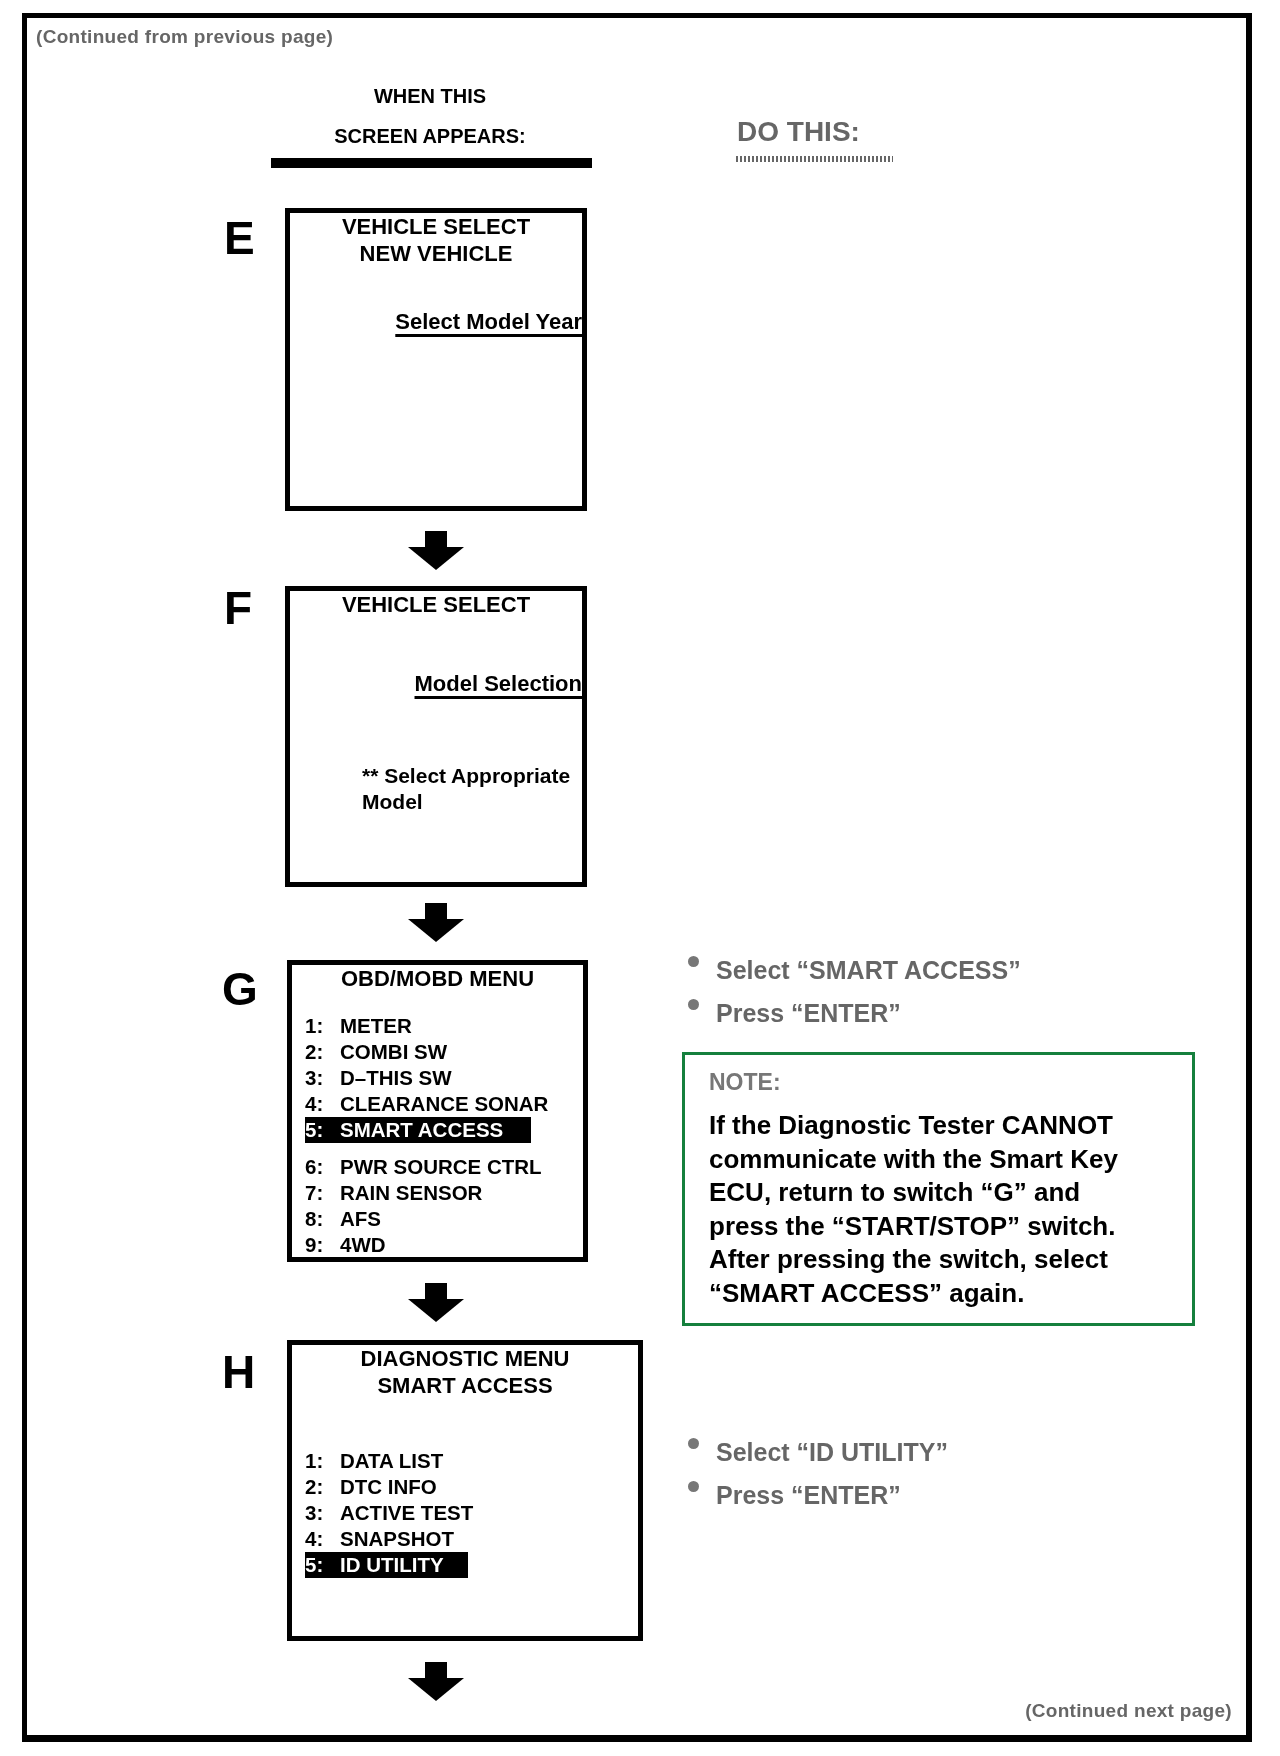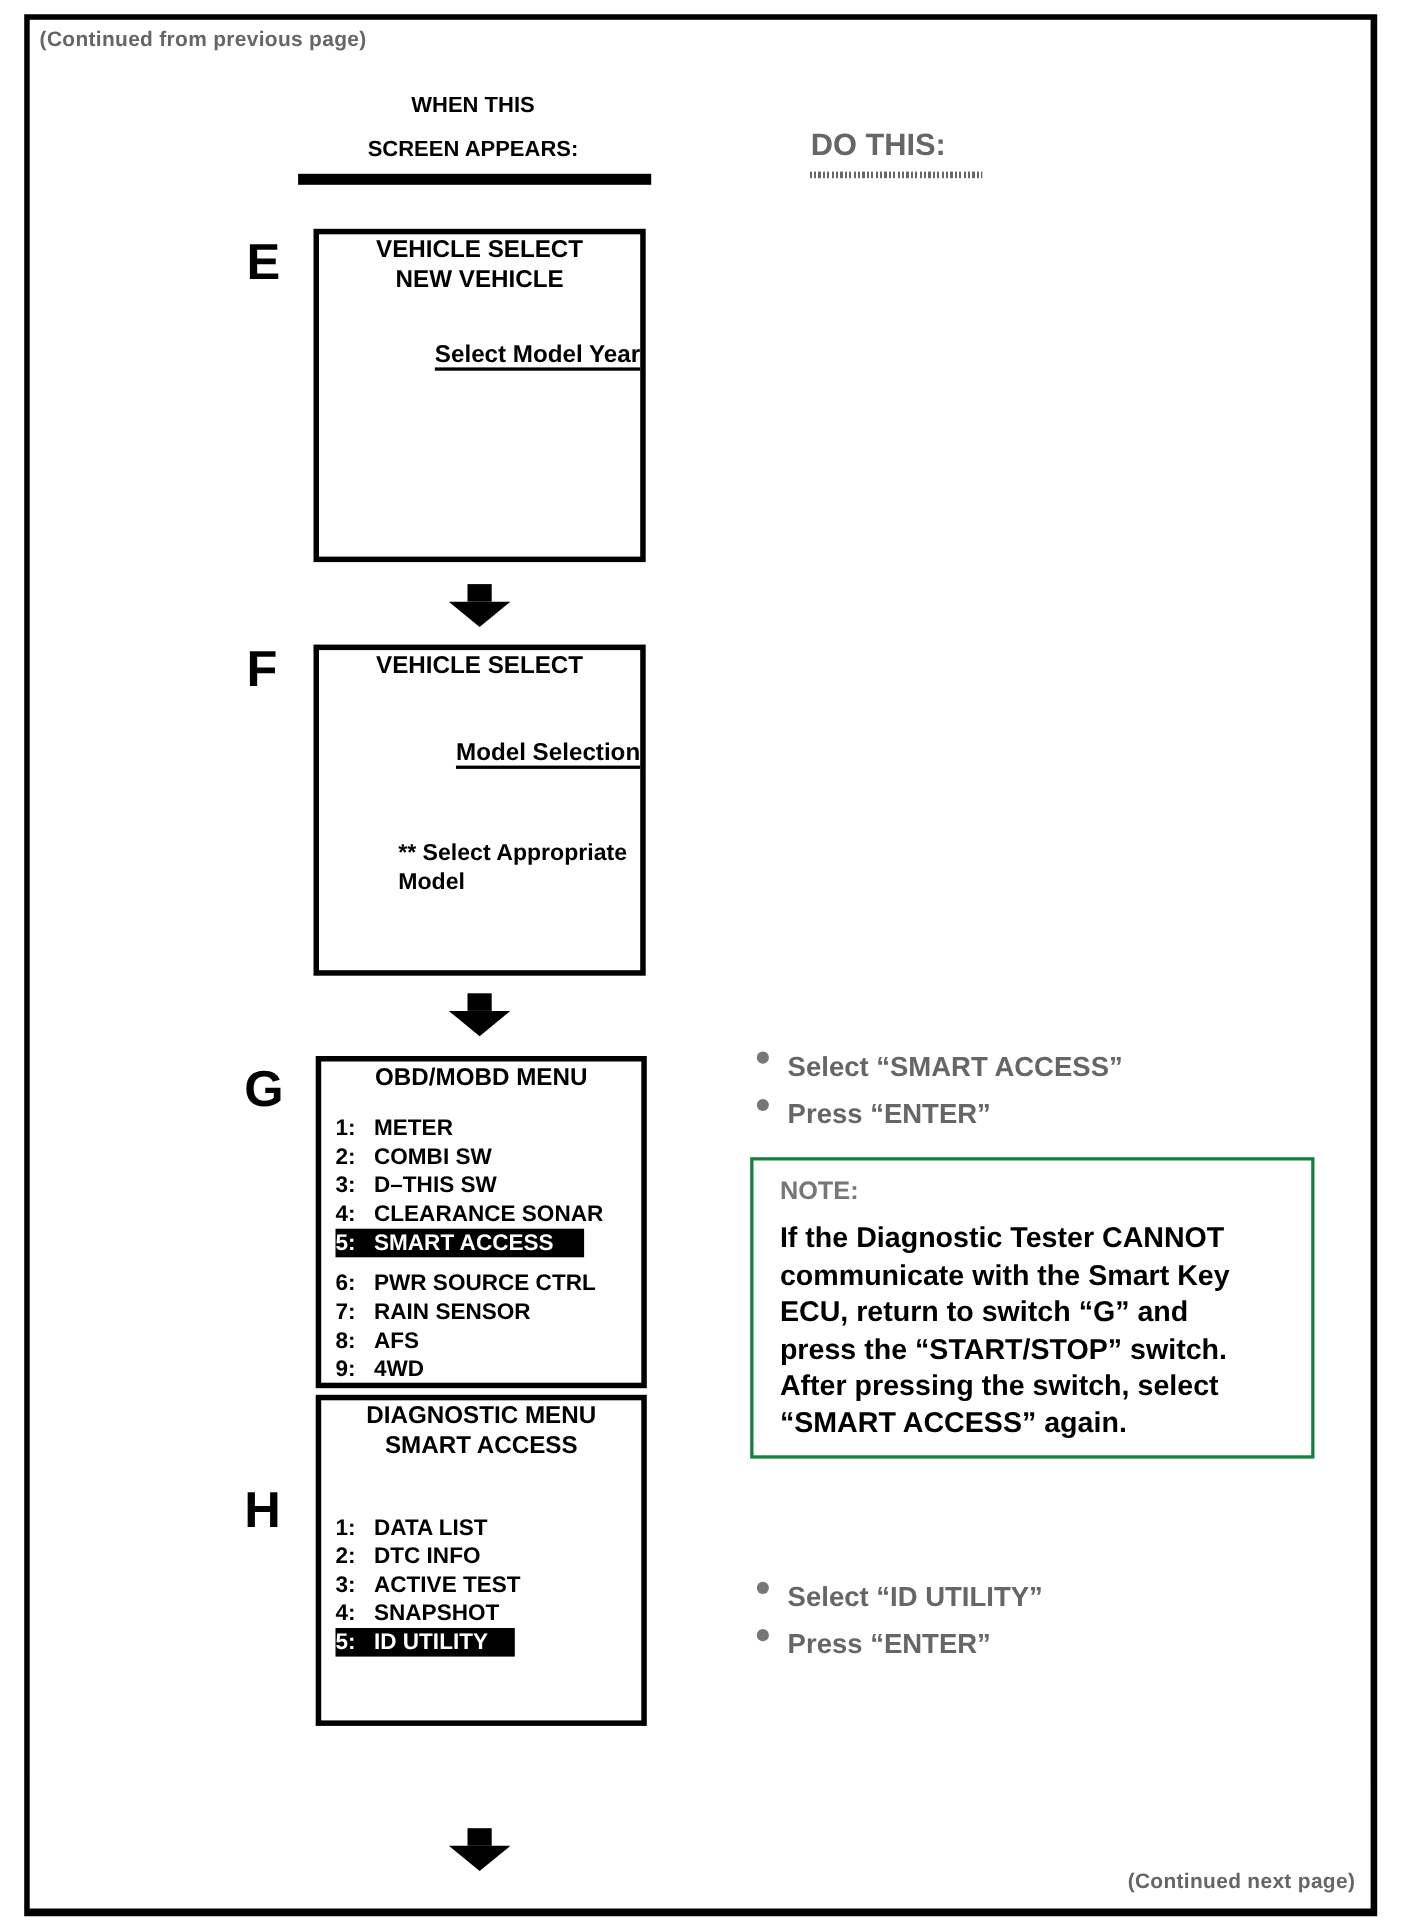--- a/index.html
+++ b/index.html
@@ -165,21 +165,21 @@
       <div>“SMART ACCESS” again.</div>
     </div>
   </div>
 
   <div class="abs arrow" style="left:408px; top:1283px;">
     <div class="stem"></div>
     <div class="head"></div>
   </div>
 
   <div class="abs flow-label" style="left:222px; top:1349px;">H</div>
-  <div class="abs screen" style="left:287px; top:1268px; width:301px; height:301px;">
+  <div class="abs screen" style="left:287px; top:1340px; width:356px; height:301px;">
     <div class="sc-title">
       <div>DIAGNOSTIC MENU</div>
       <div>SMART ACCESS</div>
     </div>
     <div class="menu" style="top:103px;">
       <div class="mrow">
           <span class="num">1:</span>
           <span>DATA LIST</span>
         </div>
       <div class="mrow">

